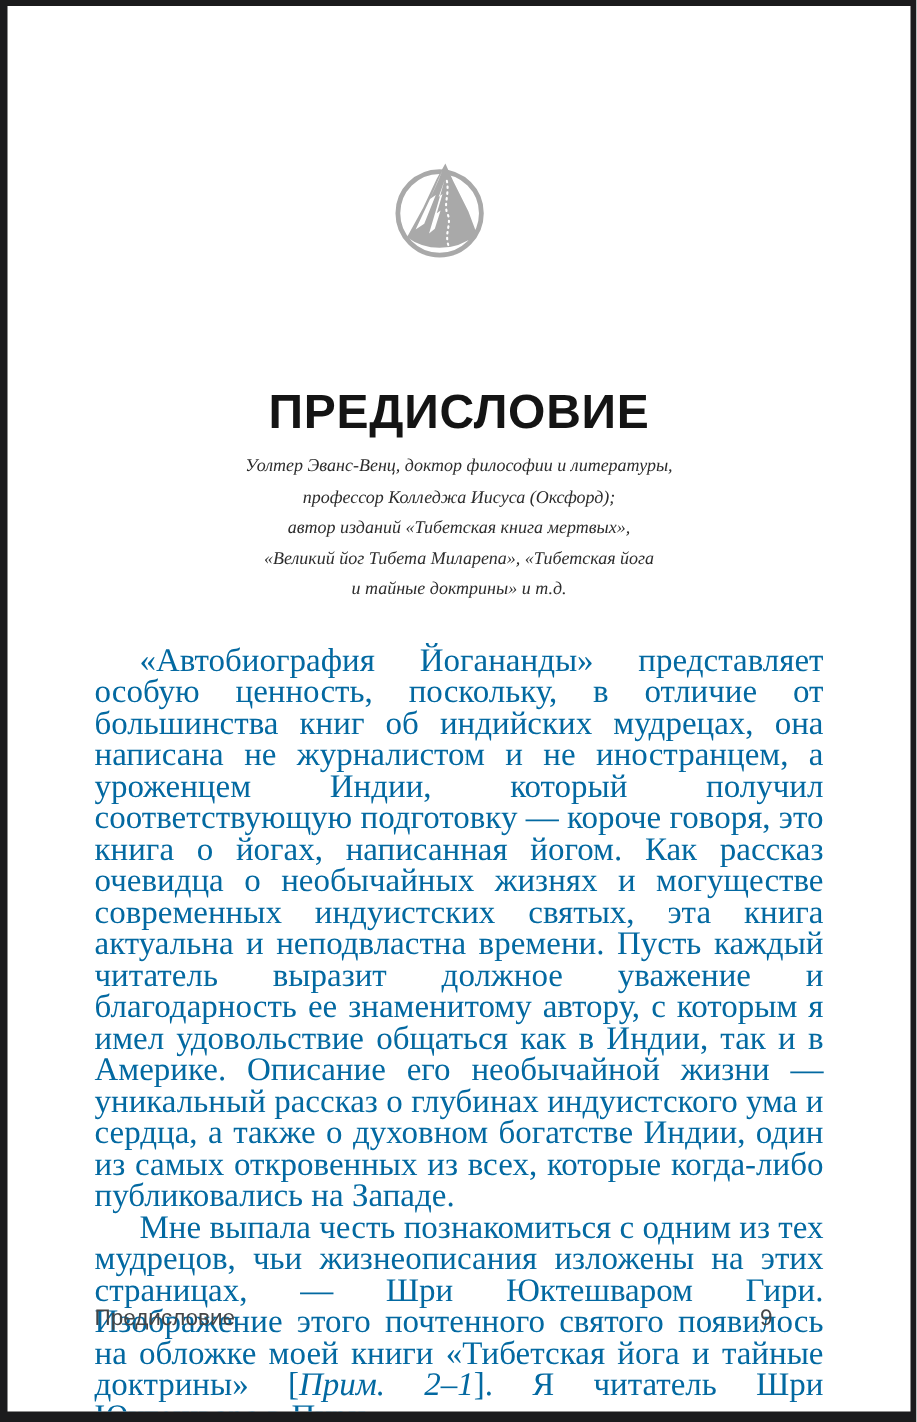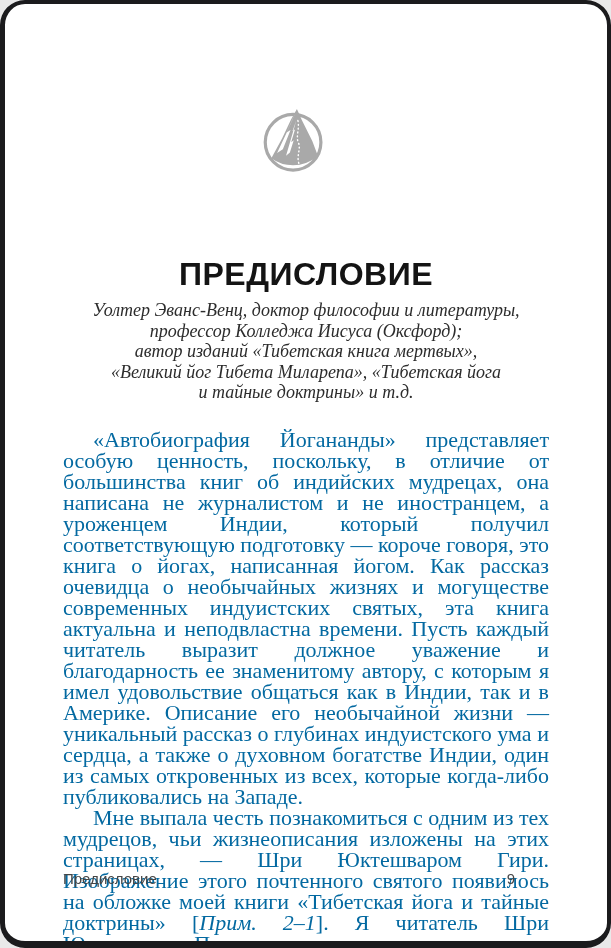--- a/index.html
+++ b/index.html
@@ -6,40 +6,39 @@
   .frame {
     position:relative;
     width:611px; height:948px;
     box-sizing:border-box;
     background:#ffffff;
     border-style:solid;
     border-color:#1b1b1d;
     border-width:4px 4px 7px 5px;
     overflow:hidden;
     font-family:"Liberation Serif", serif;
-    border-radius:25px;
   }
   .logo {
     position:absolute; left:258px; top:101px;
     width:64px; height:68px;
   }
   .chapter-title {
     position:absolute; top:255px; left:0; width:602px;
     text-align:center;
     font-family:"Liberation Sans", sans-serif;
     font-weight:bold;
     font-size:32px; line-height:31px;
     letter-spacing:0.5px;
     color:#141414;
   }
   .epigraph {
     position:absolute; top:296px; left:58px; width:486px;
     text-align:center;
     font-style:italic;
-    font-size:18px; line-height:20.5px;
+    font-size:12px; line-height:20.5px;
     color:#2c2c2c;
     white-space:pre-line;
   }
   .body-text {
     position:absolute; top:425px; left:58px; width:486px;
     font-size:22px; line-height:21px;
     text-align:justify;
     color:#0369a1;
     hyphens:auto;
   }

